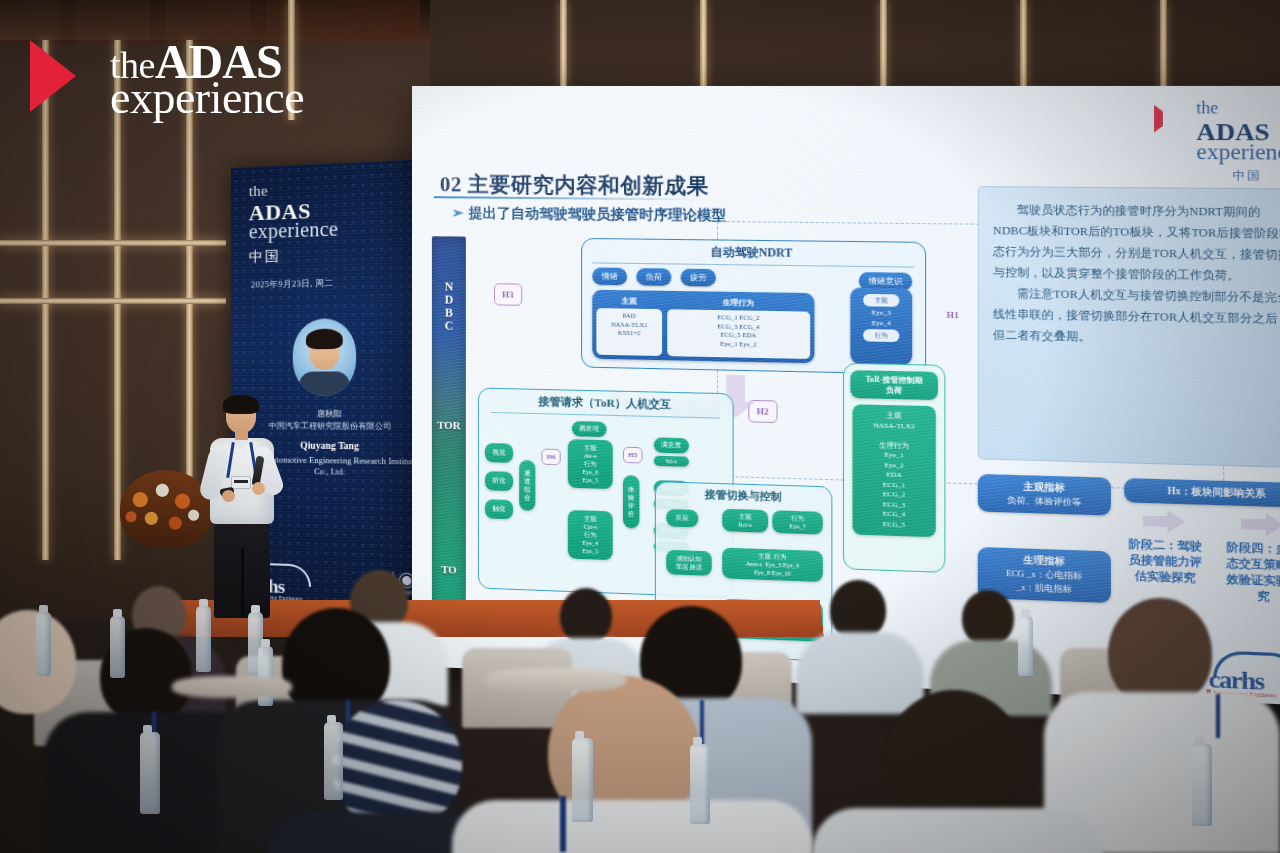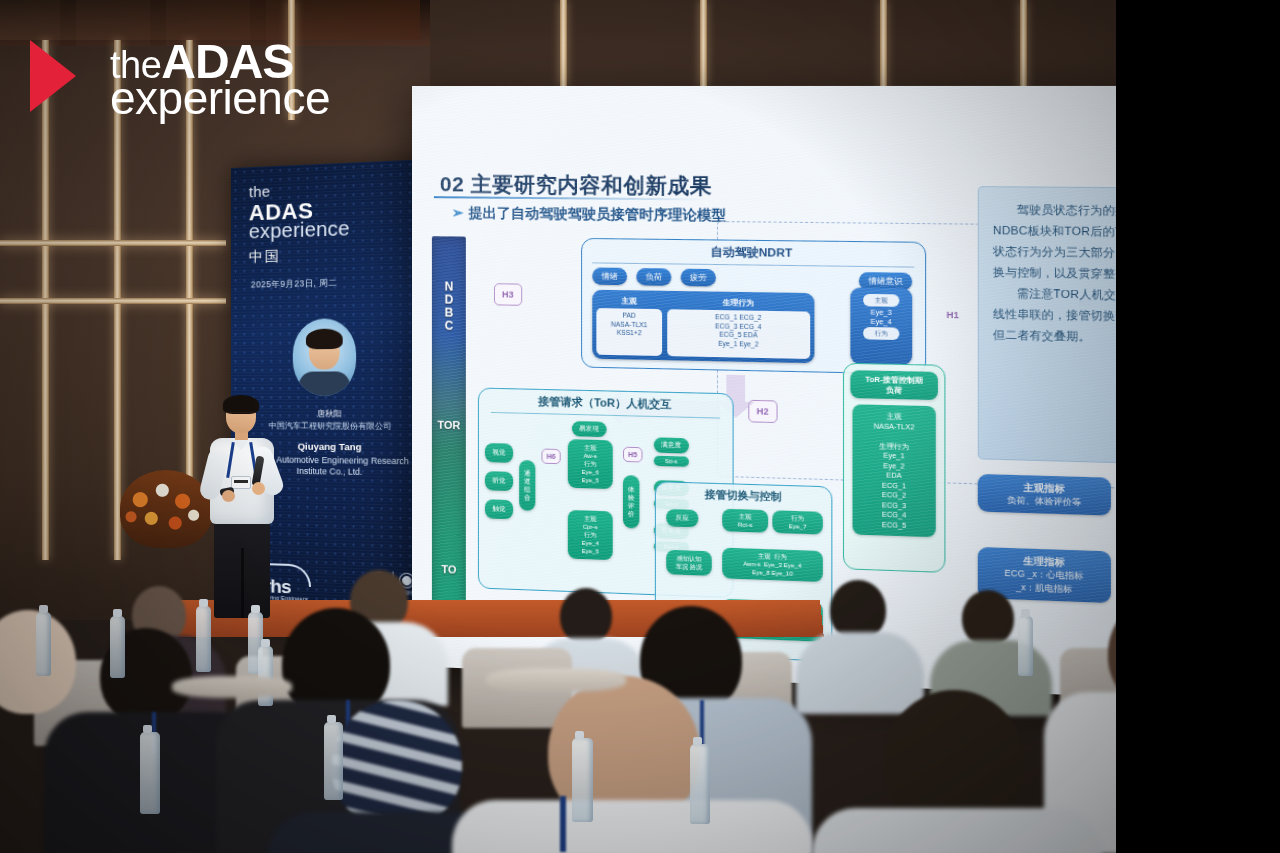--- a/index.html
+++ b/index.html
@@ -2,23 +2,24 @@
 <html><head>
 <meta charset="utf-8">
 <title>ADAS Experience China - Conference Photo</title>
 <style>
   * { margin:0; padding:0; box-sizing:border-box; }
   html,body { background:#000; }
   body { font-family:"Liberation Sans", sans-serif; }
 
   #stage {
     position:relative;
-    width:1116px; height:853px;
+    width:1280px; height:853px;
     overflow:hidden;
     background:#2a211c;
+    font-family:Liberation Serif, serif;
   }
 
   
   .room-wall{
     position:absolute; left:0; top:0; width:1280px; height:620px;
     background:
       linear-gradient(180deg,#3a2b22 0%,#4a372c 12%,#4e3a2e 40%,#453327 75%,#33261e 100%);
   }
   .ceiling{
     position:absolute; left:0; top:0; width:1280px; height:46px;

